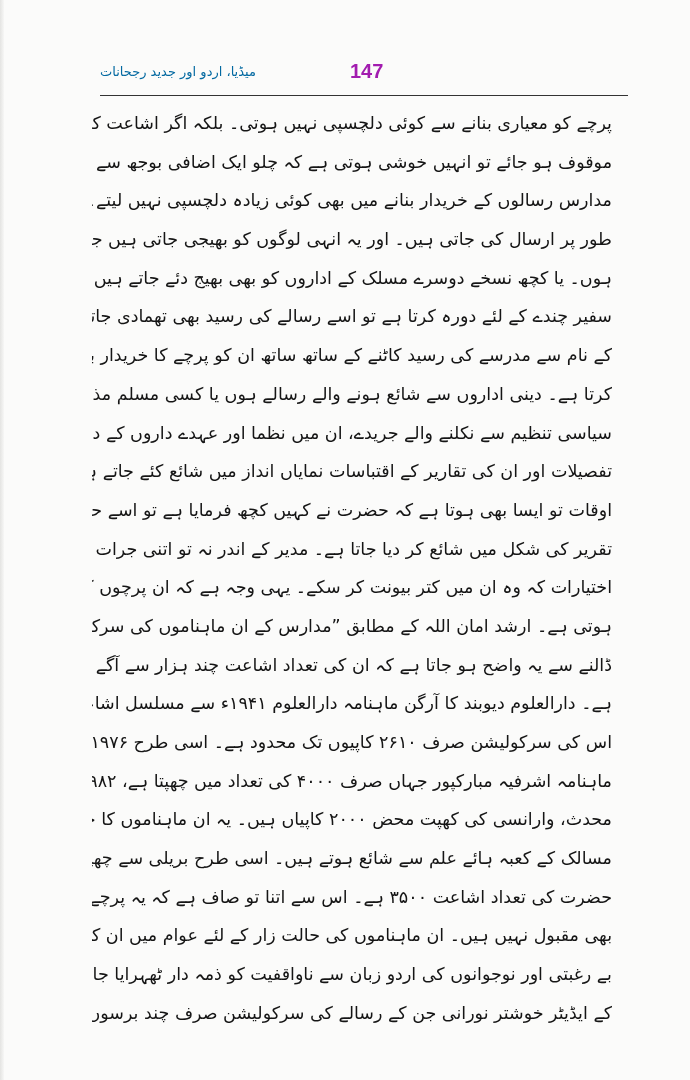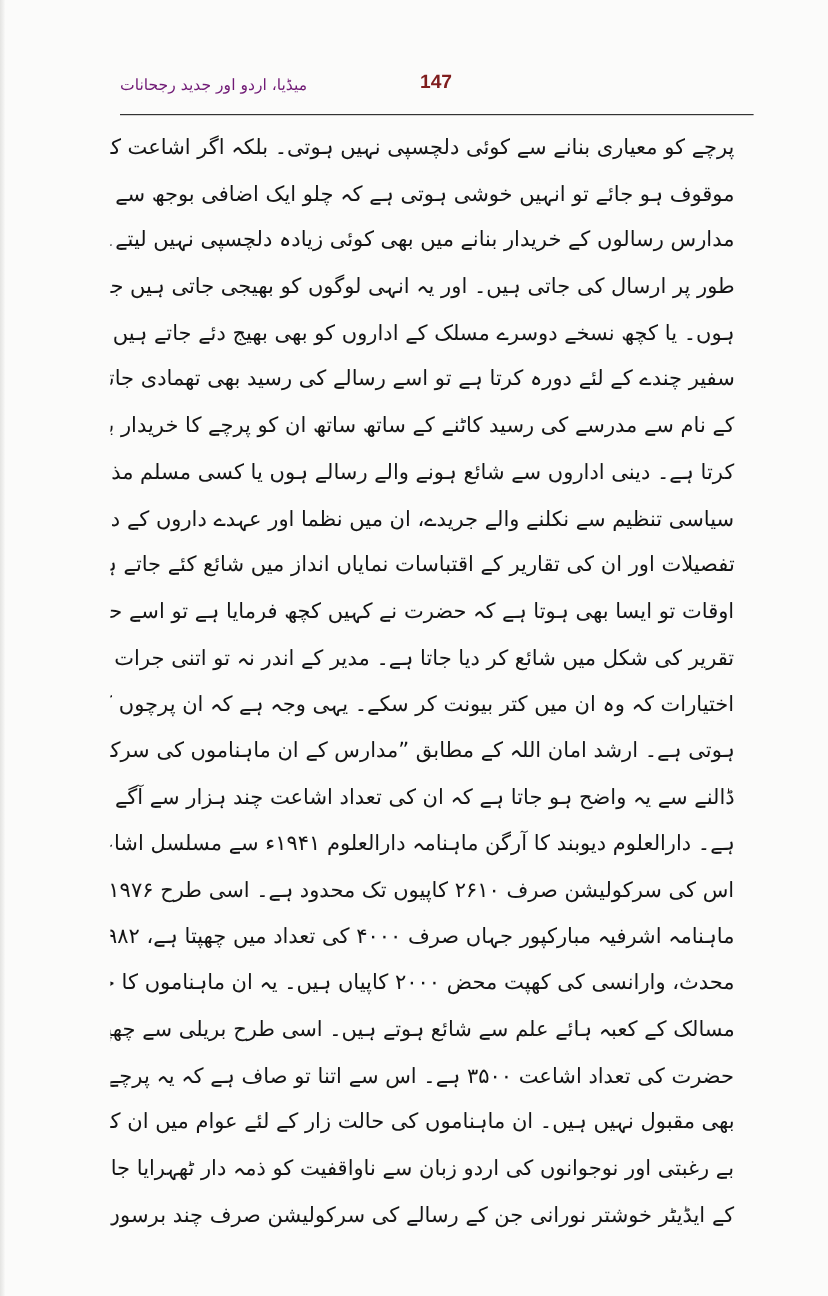--- a/index.html
+++ b/index.html
@@ -27,31 +27,31 @@
       top: 58px;
       width: 500px;
       height: 30px;
     }
     .running-title {
       position: absolute;
       left: 0;
       top: 6px;
       direction: rtl;
       font-size: 13px;
-      color: #701a75;
+      color: #0369a1;
       white-space: nowrap;
     }
     .page-number {
       position: absolute;
       left: 250px;
       top: 2px;
       font-family: "Liberation Sans", sans-serif;
       font-weight: bold;
-      font-size: 16px;
-      color: #7f1d1d;
+      font-size: 20px;
+      color: #a21caf;
     }
     .header-rule {
       position: absolute;
       left: 100px;
       top: 95px;
       width: 528px;
       height: 1px;
       background: #333;
     }
     .body-text {

